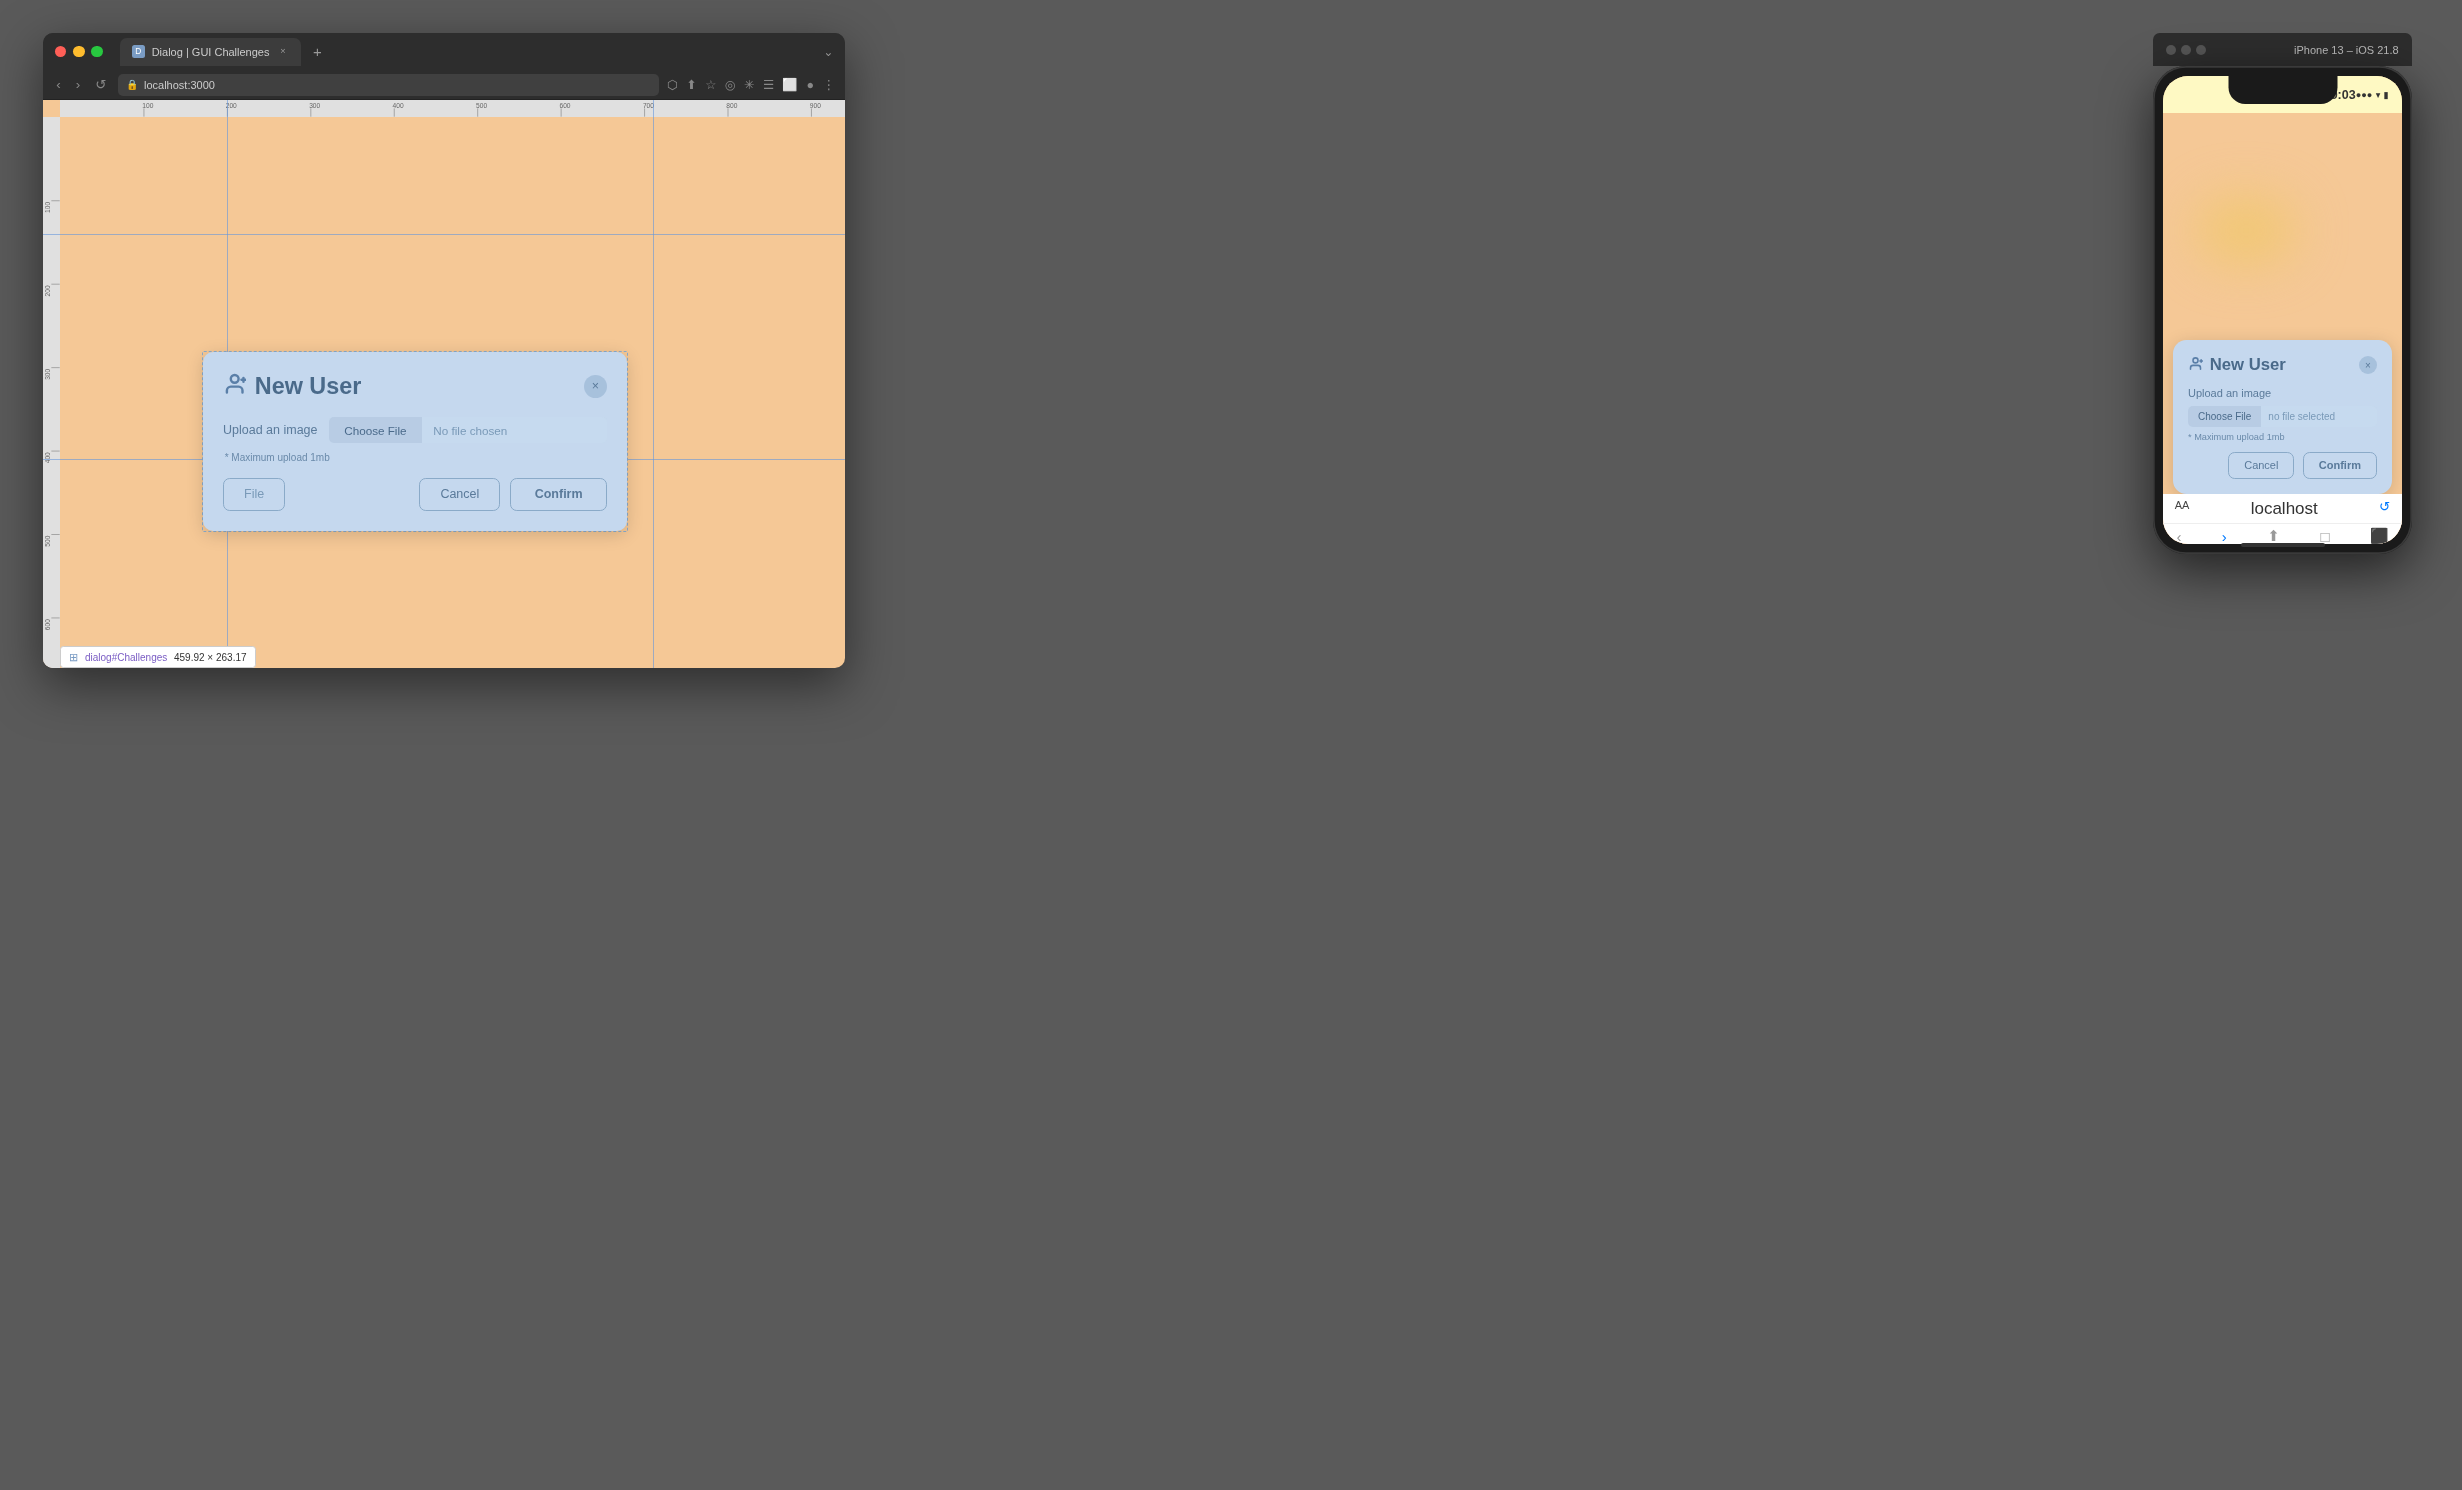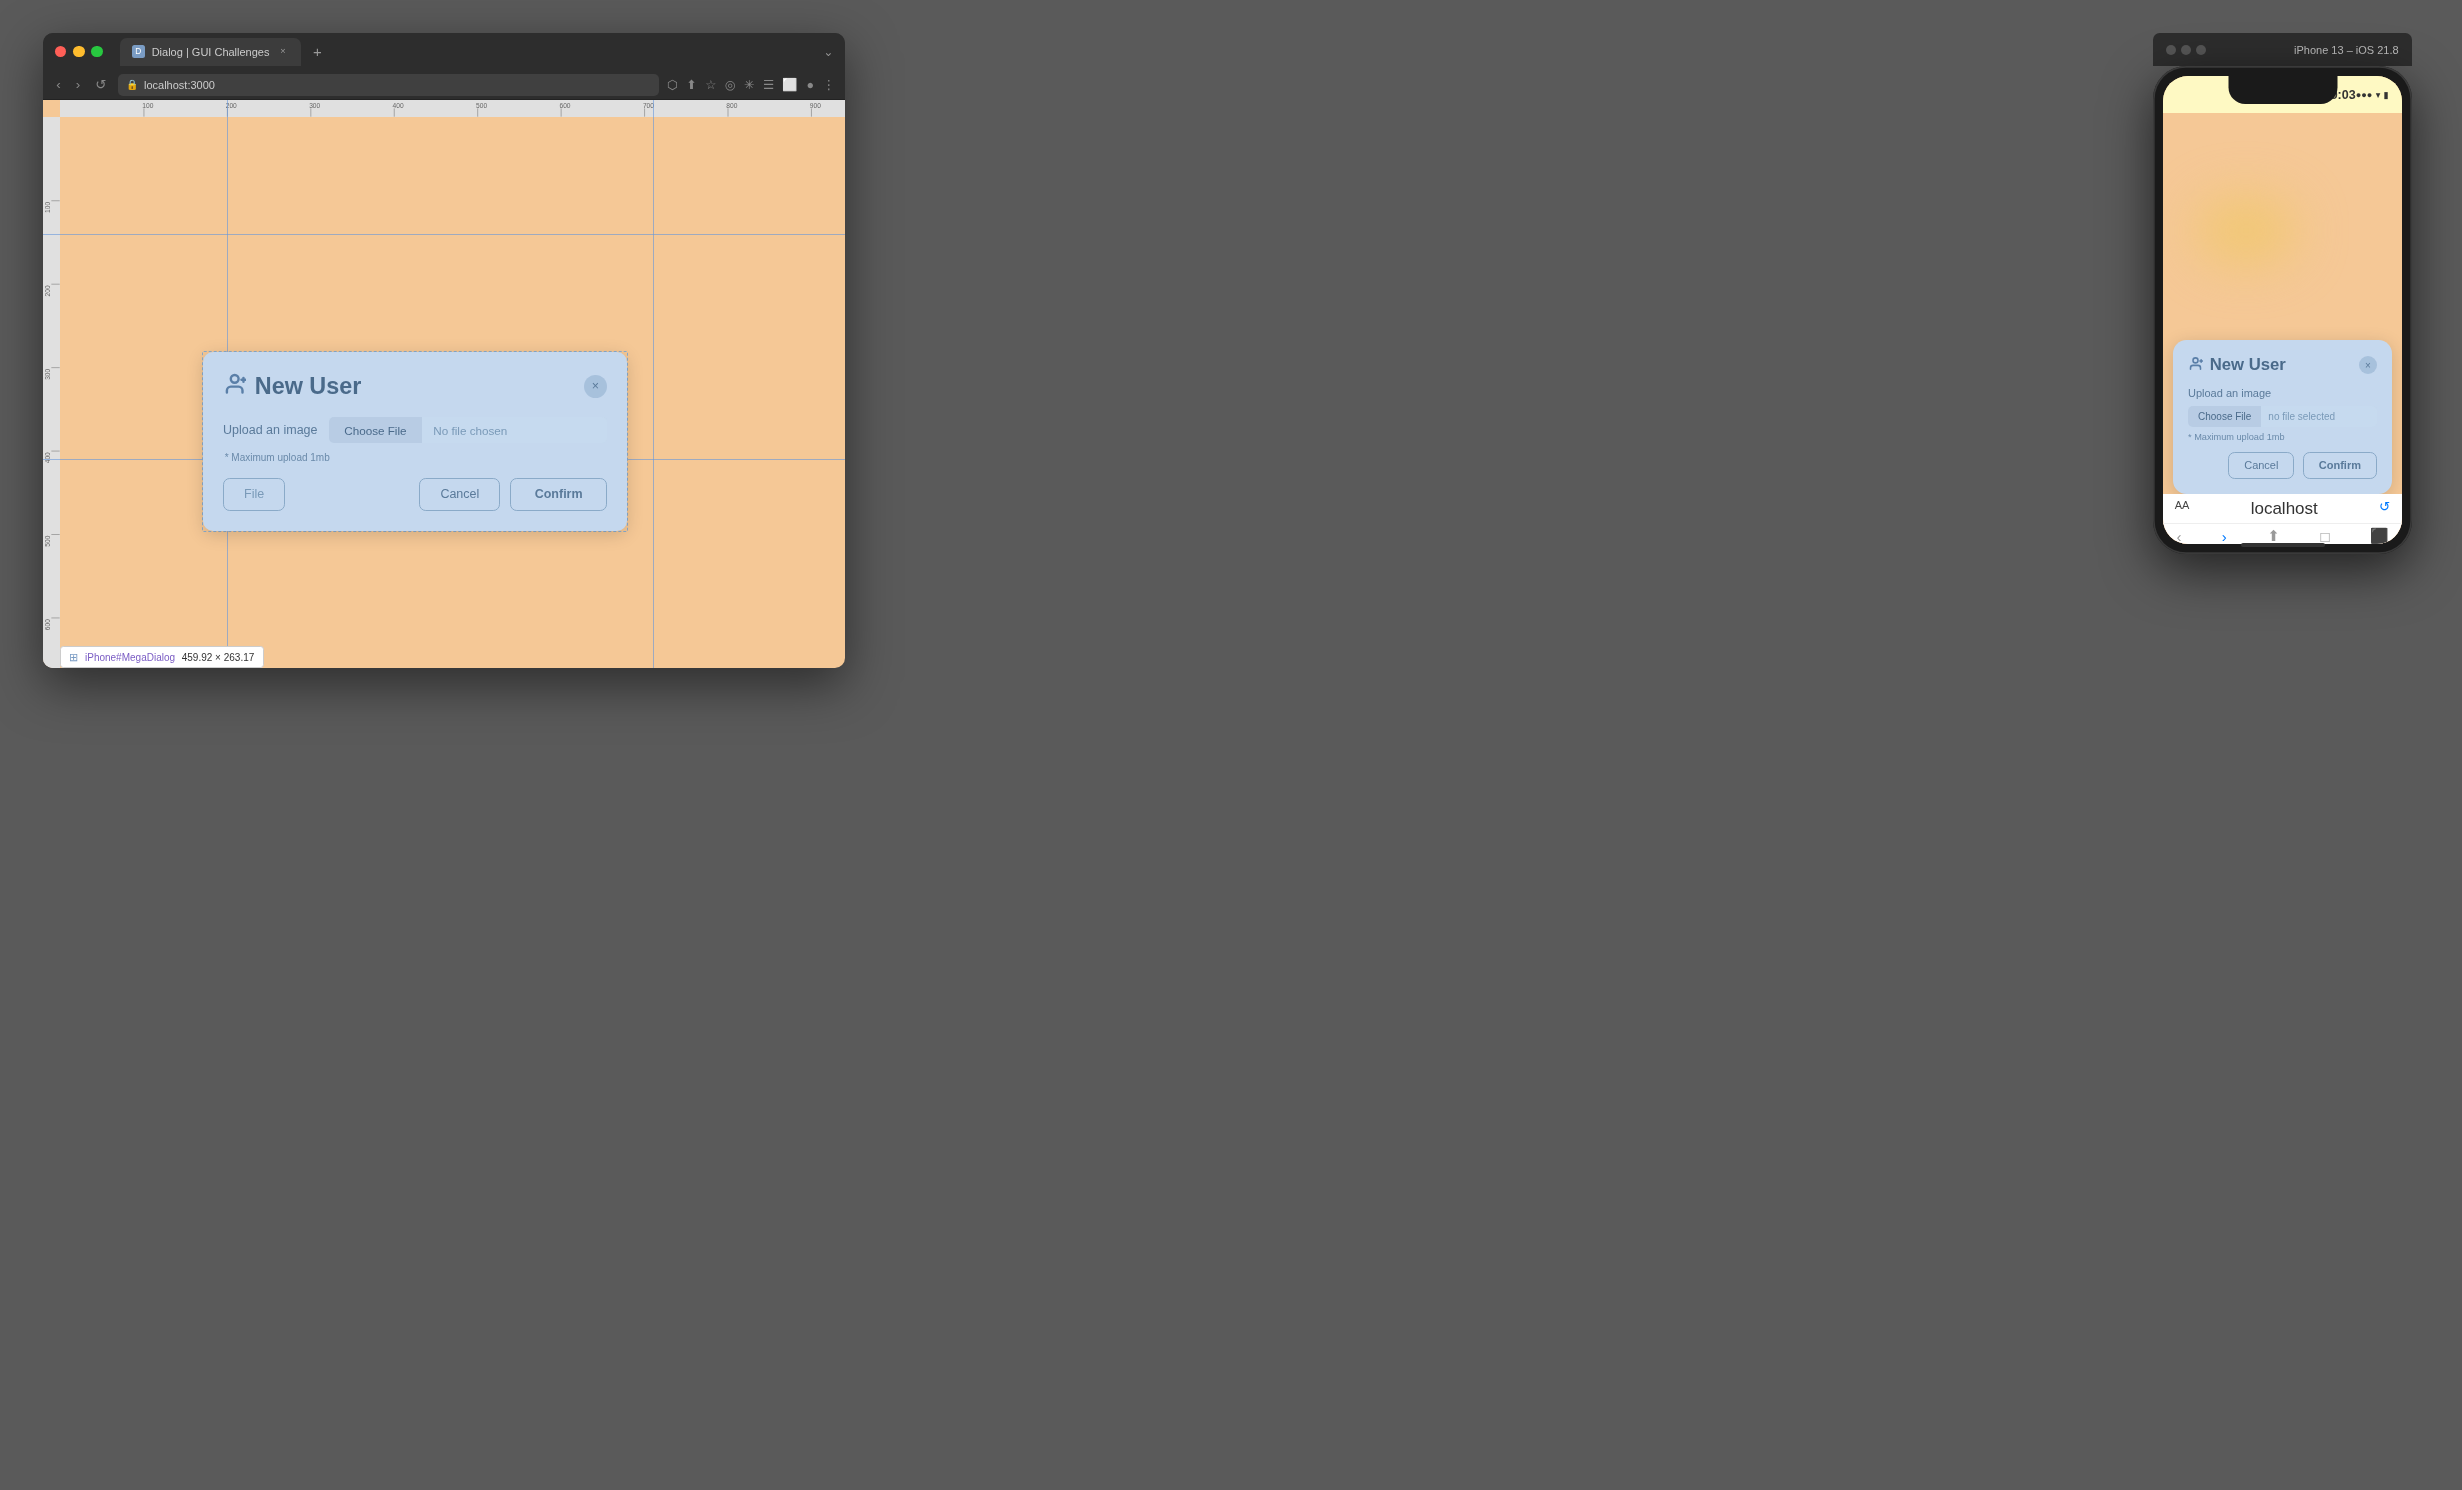--- a/index.html
+++ b/index.html
@@ -775,21 +775,21 @@
           <button class="btn-clear">File</button>
           <div class="btn-spacer"></div>
           <button class="btn-cancel">Cancel</button>
           <button class="btn-confirm">Confirm</button>
         </div>
       </div>
     </div>
 
     <div class="browser-infobar">
       <span class="info-icon">⊞</span>
-      <span class="info-id">iPhone#MegaDialog</span>
+      <span class="info-id">dialog#Challenges</span>
       <span>459.92 × 263.17</span>
     </div>
   </div>
 </div>
 
 <div class="iphone-container">
 
   <div class="iphone-titlebar">
     <div class="iphone-title-tl">
       <div class="iphone-tl"></div>

